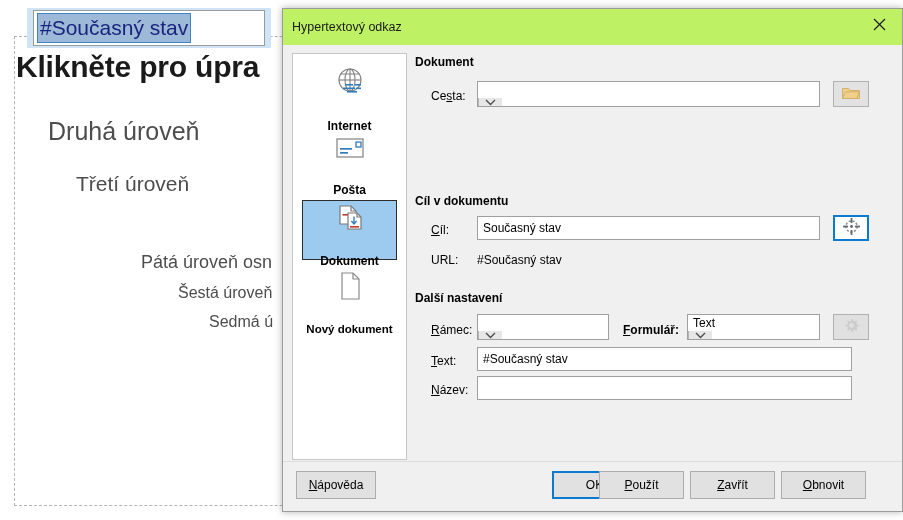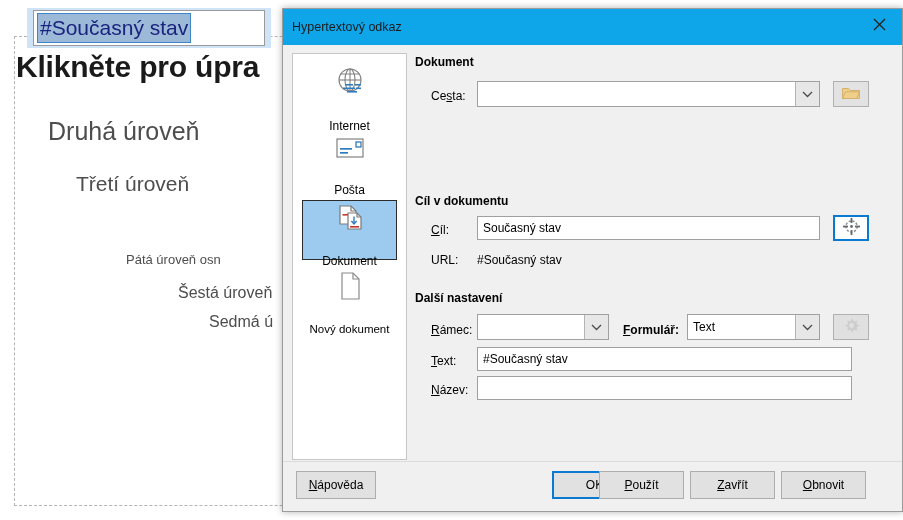--- a/index.html
+++ b/index.html
@@ -72,21 +72,21 @@
     left: 16px;
     top: 50px;
     font-size: 30px;
     font-weight: bold;
     color: #1a1a1a;
     letter-spacing: -0.2px;
   }
   .lvl2 { left: 48px;  top: 117px; font-size: 25px; }
   .lvl3 { left: 76px;  top: 172px; font-size: 21px; }
   .lvl4 { left: 103px; top: 216px; font-size: 18px; }
-  .lvl5 { left: 126px; top: 252px; font-size: 13px; }
+  .lvl5 { left: 141px; top: 252px; font-size: 18px; }
   .lvl6 { left: 178px; top: 284px; font-size: 16px; }
   .lvl7 { left: 209px; top: 313px; font-size: 16px; }
 
   
   #dialog {
     position: absolute;
     left: 282px;
     top: 8px;
     width: 621px;
     height: 504px;
@@ -95,21 +95,21 @@
     box-sizing: border-box;
     box-shadow: 0 0 7px rgba(0,0,0,0.30);
     font-size: 12px;
     color: #000000;
   }
   .titlebar {
     position: absolute;
     left: 0; top: 0;
     width: 100%;
     height: 36px;
-    background: #0ea5e9;
+    background: #bef264;
     box-sizing: border-box;
     padding-left: 48px;
   }
   .title-text {
     position: absolute;
     left: 9px;
     top: 11px;
     font-size: 12.5px;
     color: #1b1b1b;
   }
@@ -163,20 +163,21 @@
     display: flex;
     align-items: center;
     justify-content: center;
     margin-top: 2px;
   }
   .iconitem .lbl {
     font-size: 12px;
     color: #000;
     margin-top: 21px;
     white-space: nowrap;
+    font-weight: bold;
   }
   .iconitem.selected {
     background: #9ccbef;
     border: 1px solid #2b2b2b;
   }
   #item-internet { top: 10px; }
   #item-posta    { top: 78px; }
   #item-dokument { top: 146px; }
   #item-novy     { top: 214px; }
   #item-novy .lbl { font-size: 11.5px; }
@@ -216,20 +217,21 @@
     outline: none;
   }
   .combo {
     position: absolute;
     height: 26px;
     background: #ffffff;
     border: 1px solid #a0a0a0;
     box-sizing: border-box;
     display: flex;
     align-items: stretch;
+    flex-direction: column;
   }
   .combo .val {
     flex: 1;
     font-size: 12px;
     color: #000;
     padding: 0 5px;
     display: flex;
     align-items: center;
     background: #ffffff;
     overflow: hidden;

